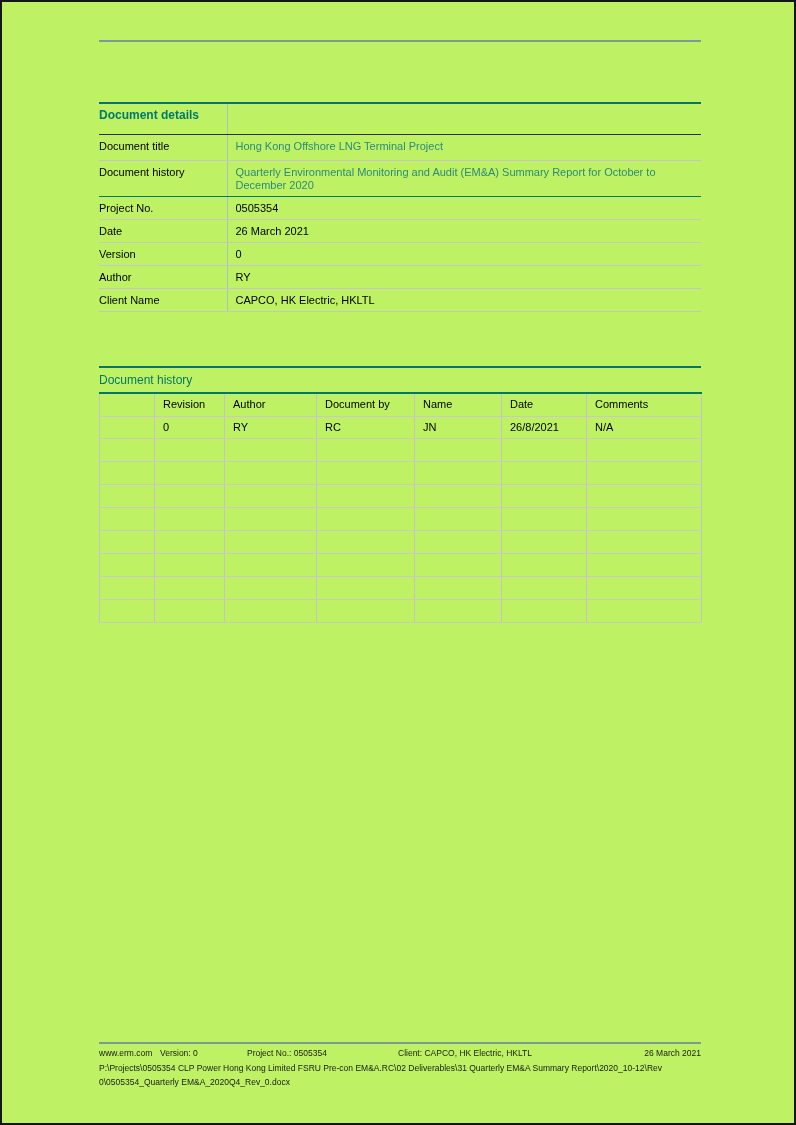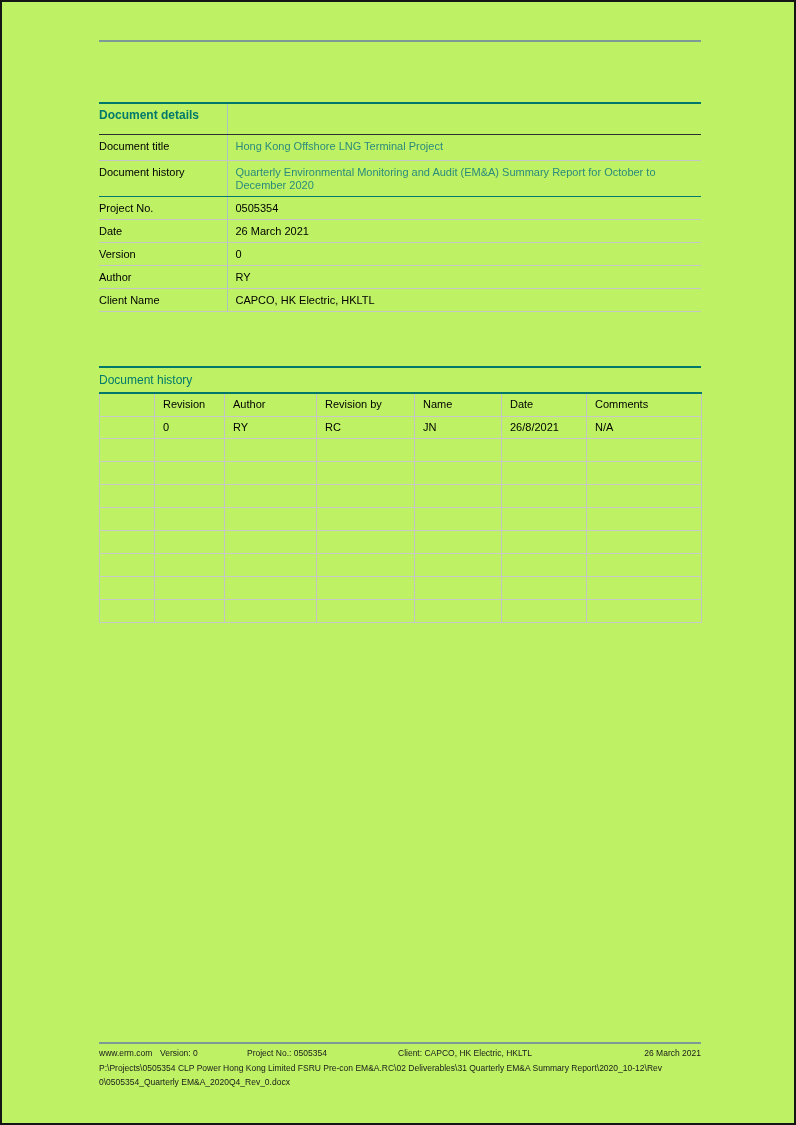--- a/index.html
+++ b/index.html
@@ -133,21 +133,21 @@
       <col style="width:98px">
         <col style="width:87px">
         <col style="width:85px">
       <col style="width:115px">
     </colgroup>
     <tbody>
     <tr class="h2">
       <td></td>
       <td>Revision</td>
       <td>Author</td>
-      <td>Revision by</td>
+      <td>Document by</td>
       <td>Name</td>
       <td>Date</td>
       <td>Comments</td>
     </tr>
     <tr class="data-row">
       <td></td>
       <td>0</td>
       <td>RY</td>
       <td>RC</td>
       <td>JN</td>

